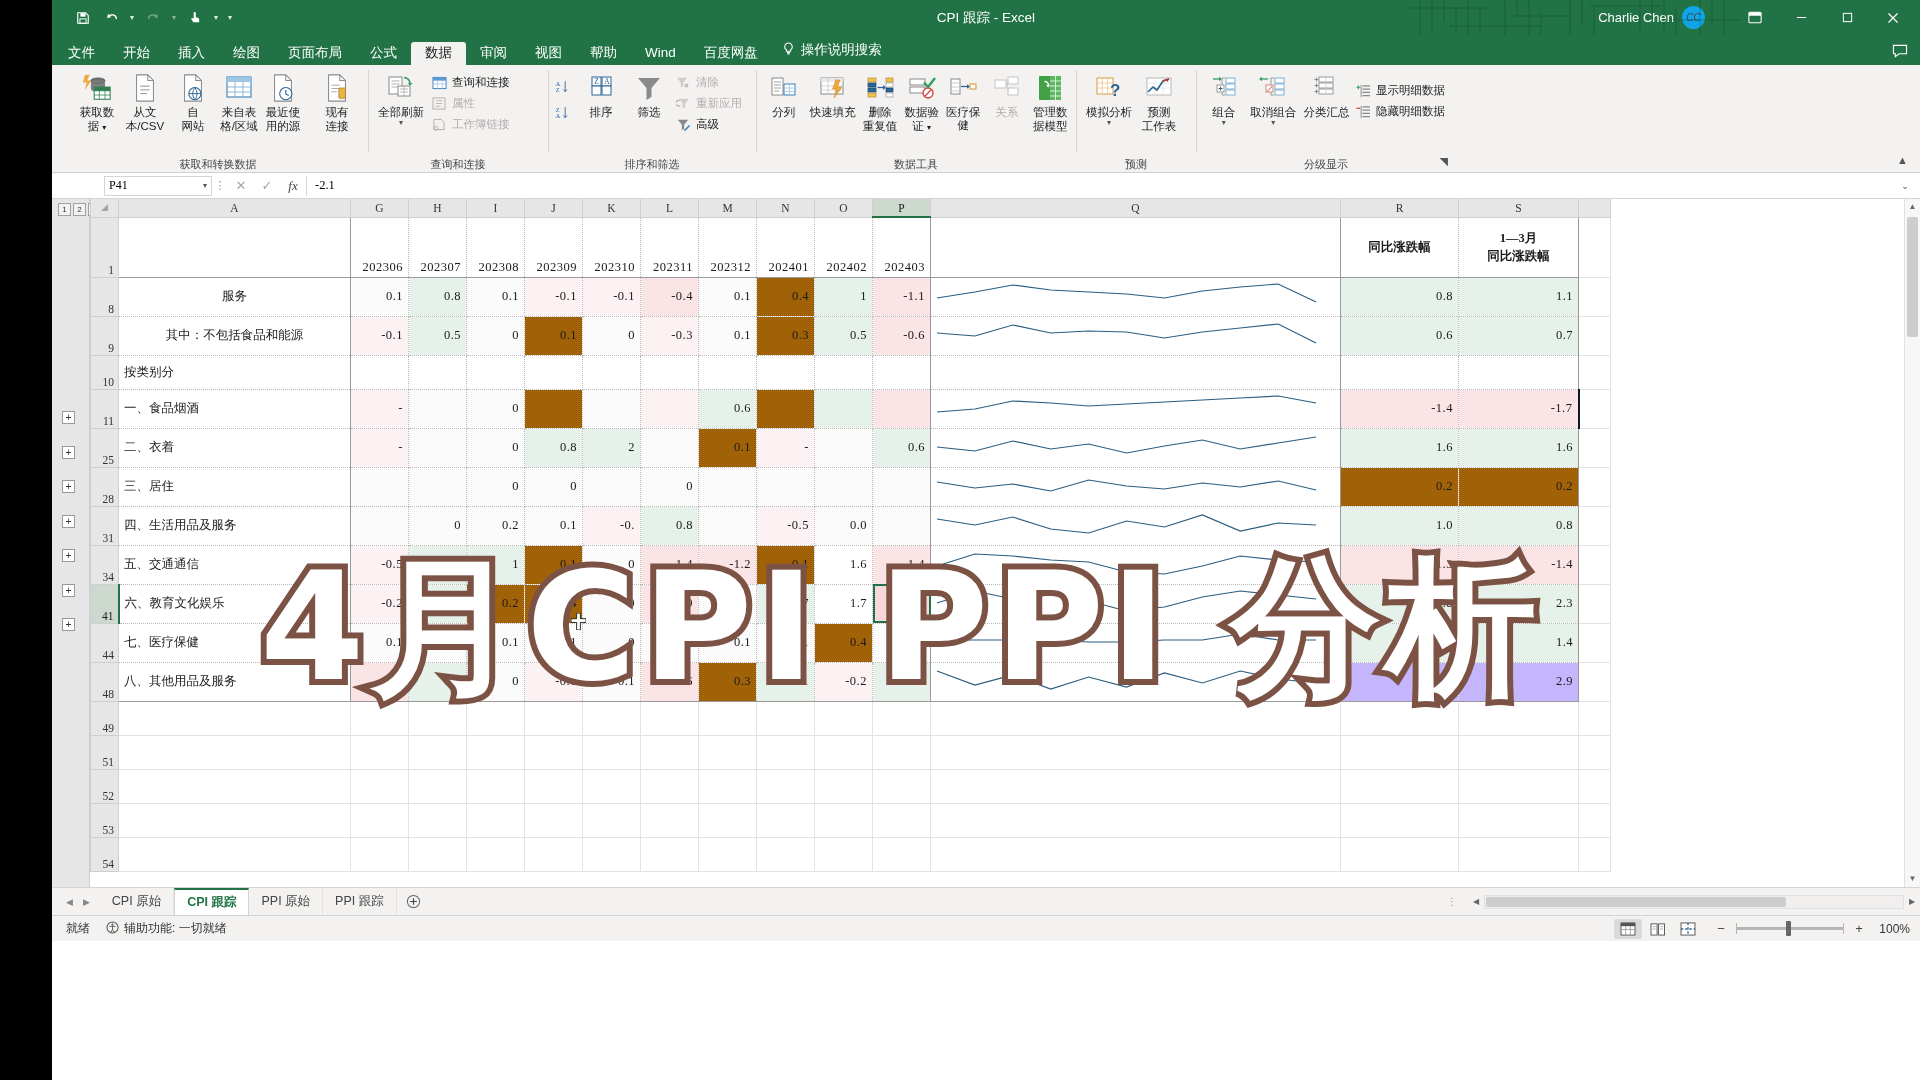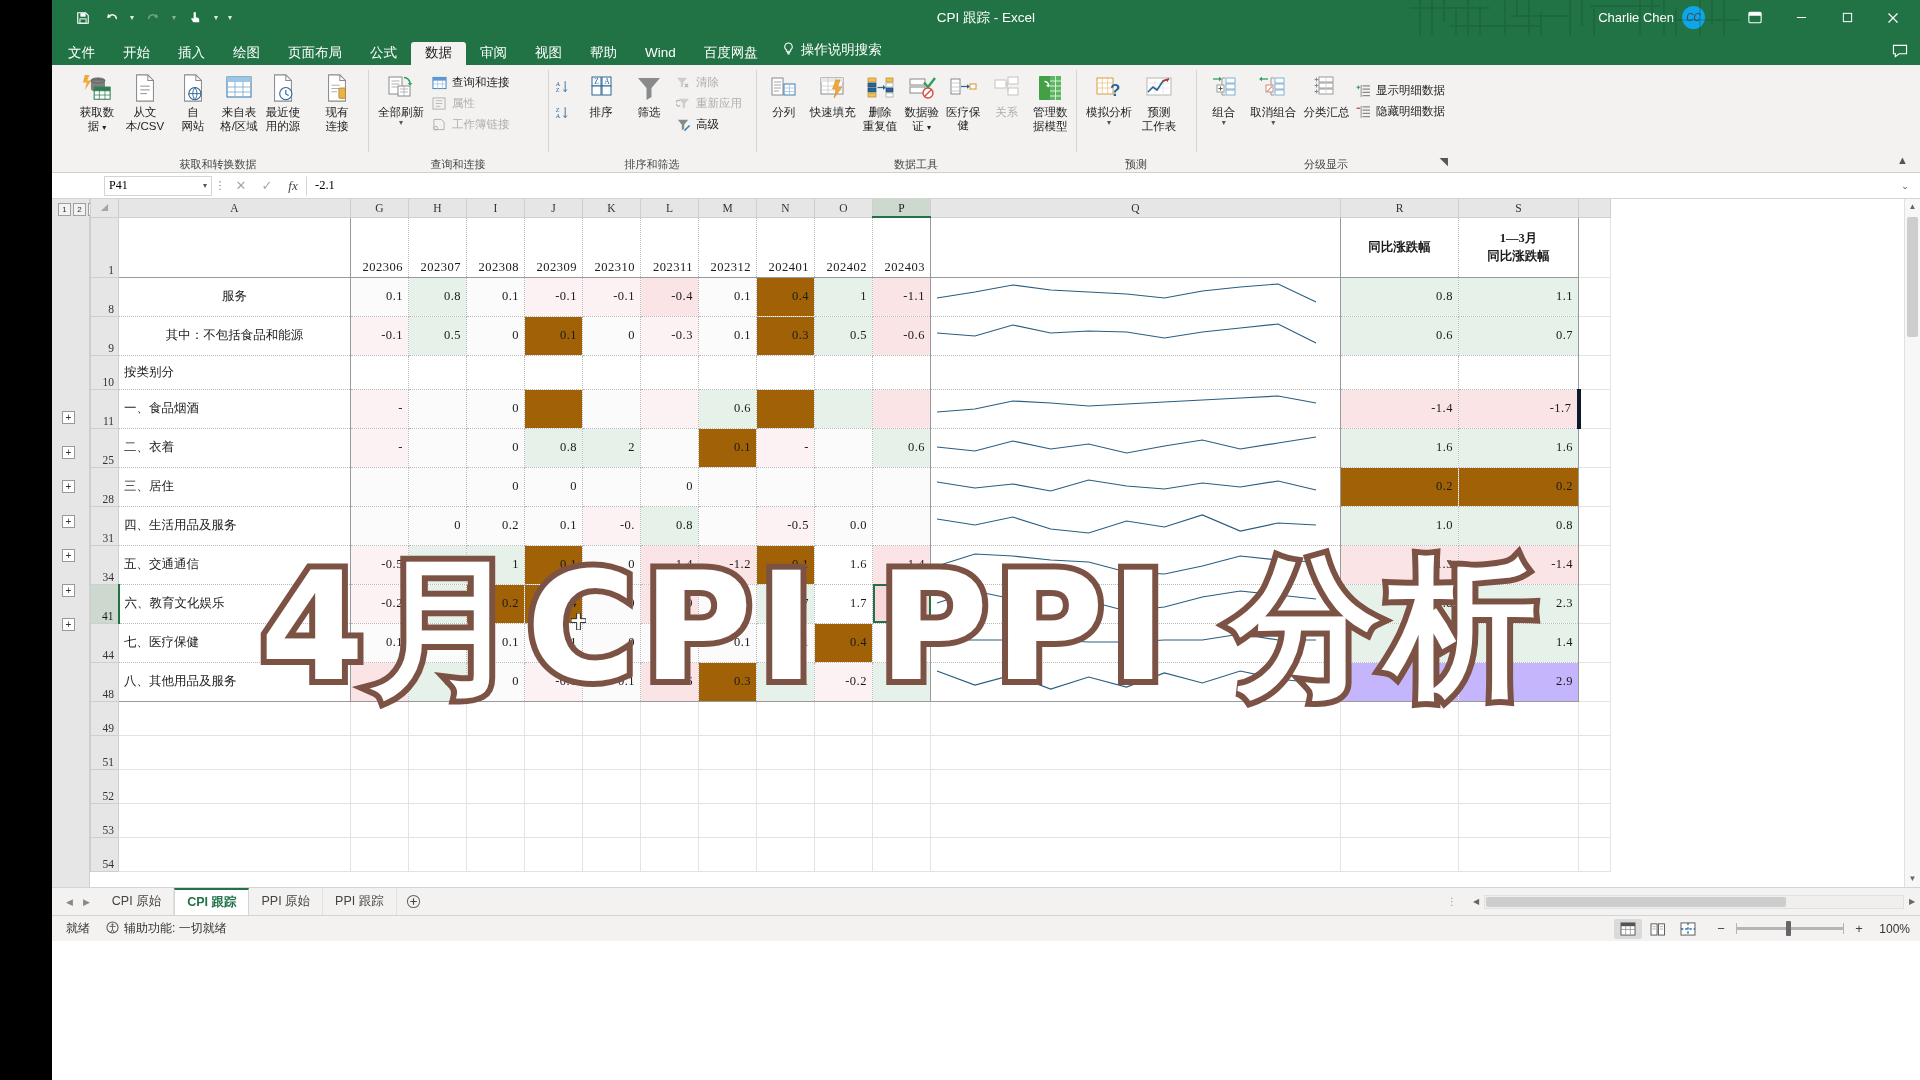--- a/index.html
+++ b/index.html
@@ -1070,21 +1070,21 @@
             <td class="cell num t-g2">0.6</td>
             <td class="cell num t-g1"></td>
             <td class="cell num t-g2"></td>
             <td class="cell num t-r2" style="border-right:1px solid #9a9a9a"></td>
             <td class="cell spark">
               <svg width="100%" height="34" viewBox="0 0 410 34" preserveAspectRatio="none">
                     <polyline points="6,22 44,19 82,11 120,13 158,16 196,14 234,12 272,10 310,8 348,6 386,13" fill="none" stroke="#2a5d80" stroke-width="1.2"></polyline>
                   </svg>
             </td>
             <td class="cell num rs t-r2">-1.4</td>
-            <td class="cell num rs t-r2" style="border-right:4px solid #0f172a">-1.7</td>
+            <td class="cell num rs t-r2" style="border-right:2px solid #0f172a">-1.7</td>
             <td class="blank"></td>
           </tr>
 
           <tr>
             <td class="rowhead">25</td>
             <td class="cell lbl-a">二、衣着</td>
             <td class="cell num t-r1">-</td>
             <td class="cell num t-n"></td>
             <td class="cell num t-n">0</td>
             <td class="cell num t-g2">0.8</td>

